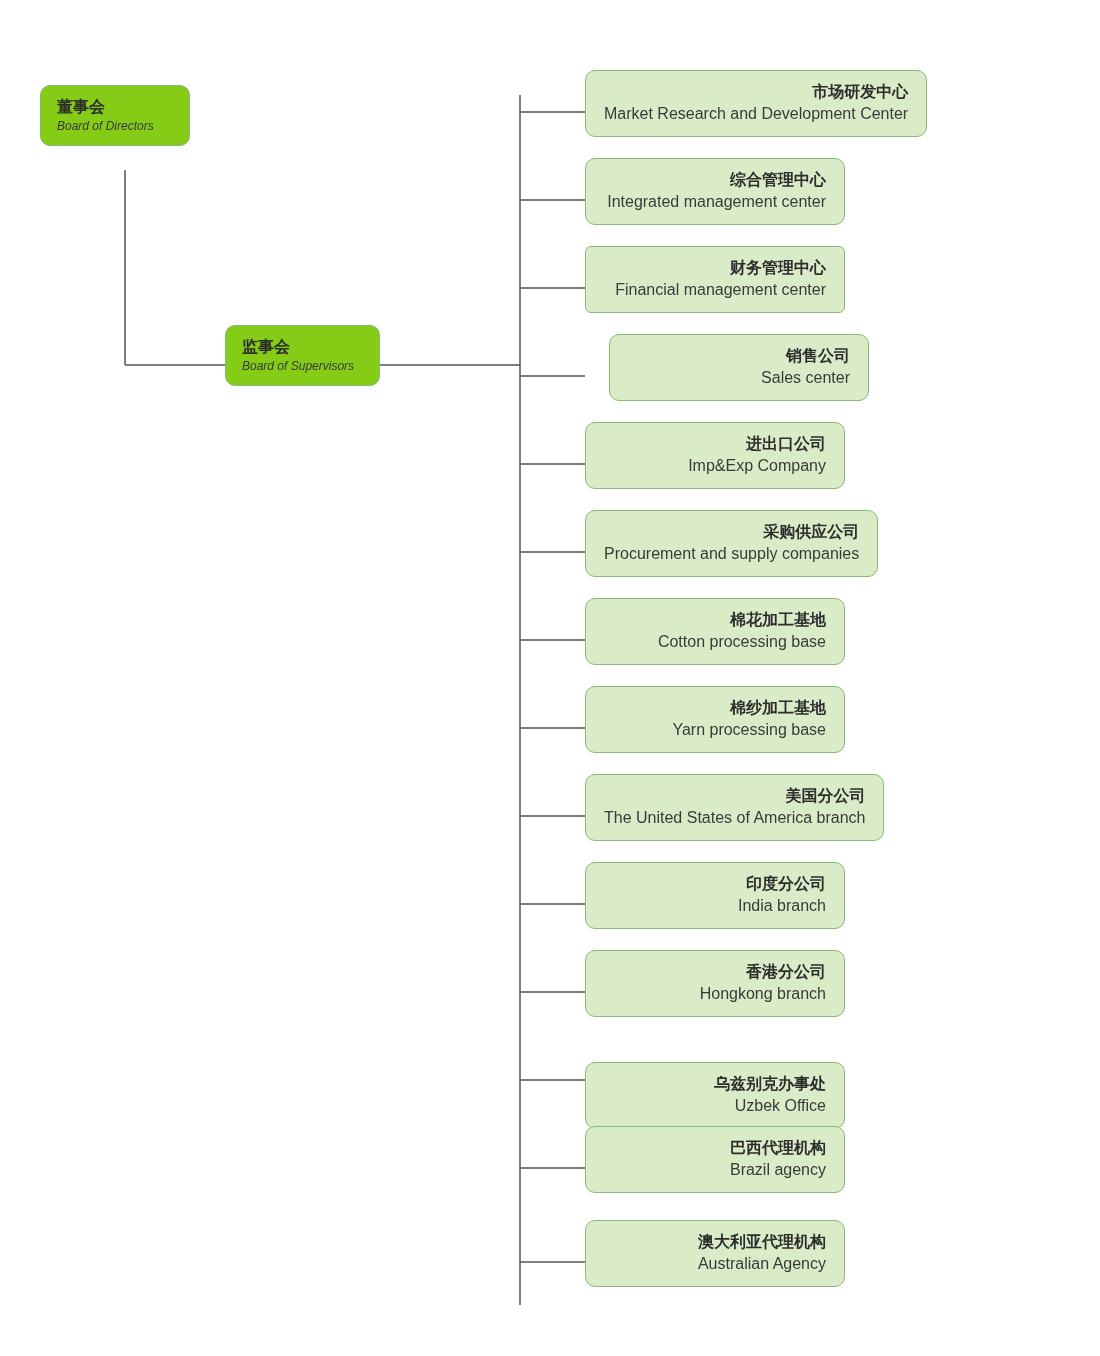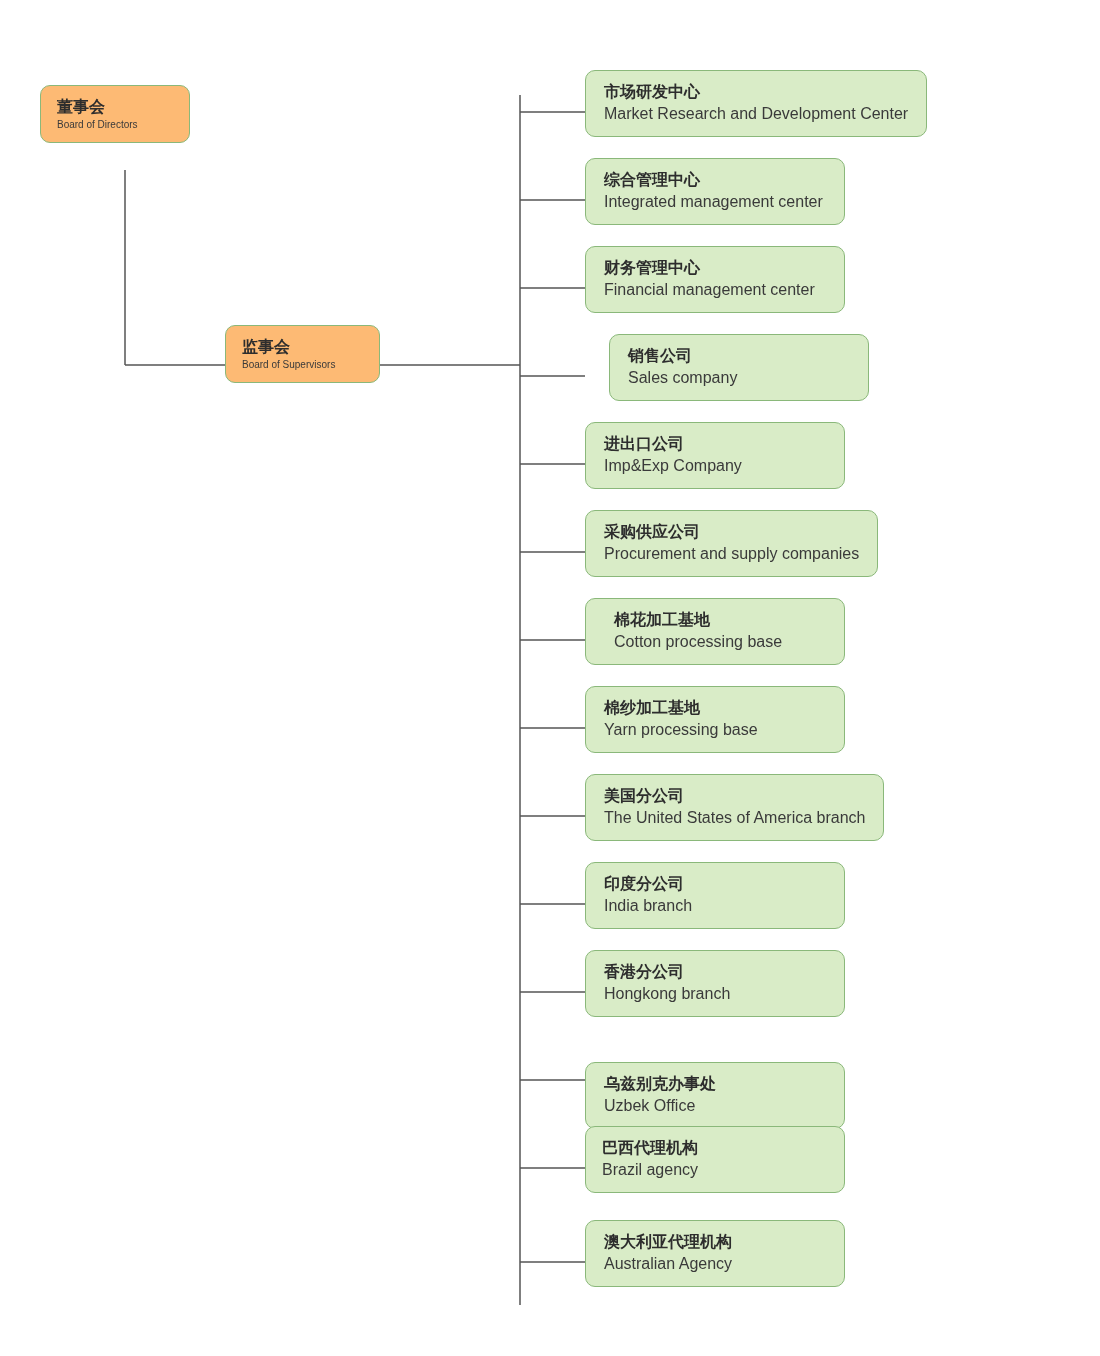--- a/index.html
+++ b/index.html
@@ -9,49 +9,50 @@
       width: 1100px;
       min-height: 1356px;
       display: flex;
       align-items: flex-start;
       justify-content: center;
       padding: 40px 20px;
     }
 
     
     .node-box {
-      background: #fdba74;
+      background: #84cc16;
       border: 1.5px solid #8ab87a;
       border-radius: 10px;
       padding: 10px 16px;
       min-width: 130px;
       text-align: left;
       white-space: nowrap;
     }
     .node-box .zh {
       font-size: 16px;
       font-weight: bold;
       color: #2d2d2d;
       line-height: 1.4;
     }
     .node-box .en {
-      font-size: 10px;
+      font-size: 12px;
       color: #3a3a3a;
       line-height: 1.4;
       font-family: Arial, sans-serif;
+      font-style: italic;
     }
 
     
     .leaf-box {
       background: #d9ecc7;
       border: 1.5px solid #8ab87a;
       border-radius: 10px;
       padding: 10px 18px;
       min-width: 260px;
-      text-align: left;
+      text-align: right;
     }
     .leaf-box .zh {
       font-size: 16px;
       font-weight: bold;
       color: #2d2d2d;
       line-height: 1.4;
     }
     .leaf-box .en {
       font-size: 16px;
       color: #3a3a3a;
@@ -134,28 +135,28 @@
   <div class="node-absolute leaf-box" style="top: 30px; left: 565px;">
     <div class="zh">市场研发中心</div>
     <div class="en">Market Research and Development Center</div>
   </div>
 
   <div class="node-absolute leaf-box" style="top: 118px; left: 565px;">
     <div class="zh">综合管理中心</div>
     <div class="en">Integrated management center</div>
   </div>
 
-  <div class="node-absolute leaf-box" style="top: 206px; left: 565px;">
+  <div class="node-absolute leaf-box" style="top: 206px; left: 565px; border-radius: 6px;">
     <div class="zh">财务管理中心</div>
     <div class="en">Financial management center</div>
   </div>
 
   <div class="node-absolute leaf-box" style="top: 294px; left: 565px; margin-left: 24px;">
     <div class="zh">销售公司</div>
-    <div class="en">Sales company</div>
+    <div class="en">Sales center</div>
   </div>
 
   <div class="node-absolute leaf-box" style="top: 382px; left: 565px;">
     <div class="zh">进出口公司</div>
     <div class="en">Imp&amp;Exp Company</div>
   </div>
 
   <div class="node-absolute leaf-box" style="top: 470px; left: 565px;">
     <div class="zh">采购供应公司</div>
     <div class="en">Procurement and supply companies</div>

